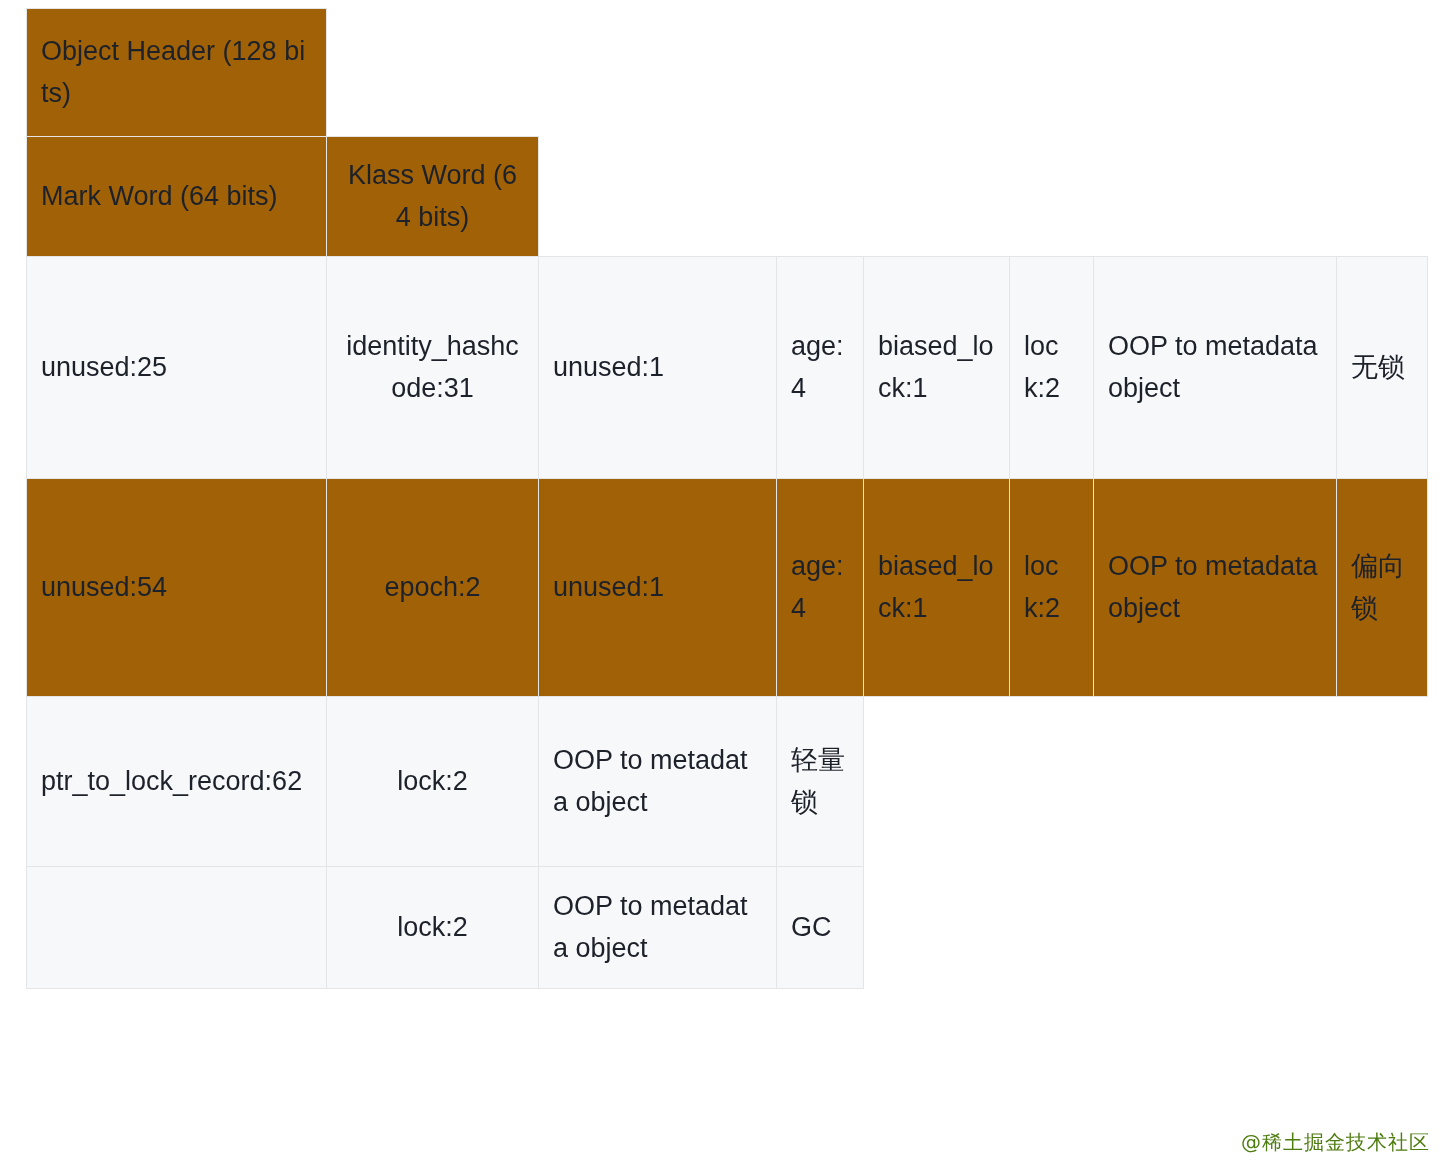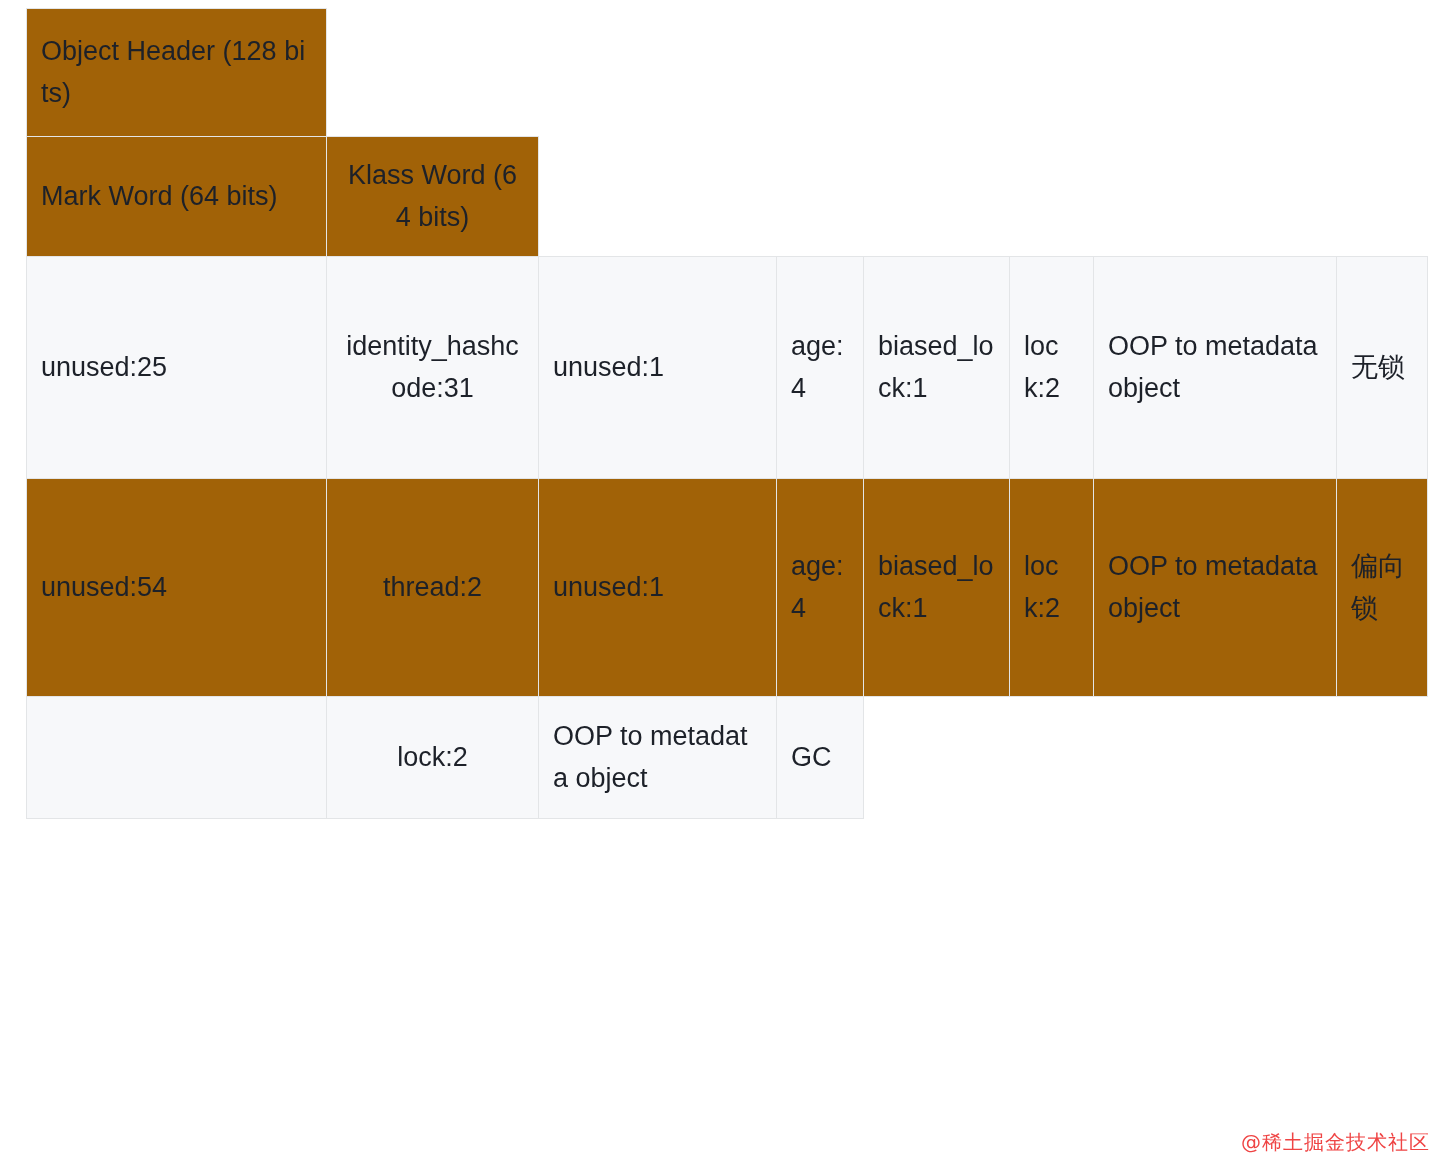--- a/index.html
+++ b/index.html
@@ -85,21 +85,21 @@
     text-align: left;
     word-break: break-all;
     letter-spacing: 0;
   }
 
   #watermark {
     position: absolute;
     right: 18px;
     bottom: 20px;
     font-size: 20px;
-    color: #ef4444;
+    color: #4d7c0f;
     font-family: "DejaVu Sans", sans-serif;
     letter-spacing: 1px;
     user-select: none;
   }
 </style>
 </head>
 <body>
 
 <div id="table-wrap">
   <table class="obj-header">
@@ -133,29 +133,39 @@
       <td class="c-mid">unused:1</td>
       <td class="c-age stack">age:4</td>
       <td class="c-biased stack">biased_lock:1</td>
       <td class="c-lock stack">lock:2</td>
       <td class="c-oop">OOP to metadata object</td>
       <td class="c-state cjk-col">无锁</td>
     </tr>
 
     <tr class="plain tall-4">
       <td class="c-mark">unused:54</td>
-      <td class="c-klass stack">thread:2</td>
+      <td class="c-klass stack">epoch:2</td>
       <td class="c-mid">unused:1</td>
       <td class="c-age stack">age:4</td>
       <td class="c-biased stack">biased_lock:1</td>
       <td class="c-lock stack">lock:2</td>
       <td class="c-oop">OOP to metadata object</td>
       <td class="c-state cjk-col">偏向锁</td>
     </tr>
 
+    <tr class="tinted tall-5">
+      <td class="c-mark stack">ptr_to_lock_record:62</td>
+      <td class="c-klass">lock:2</td>
+      <td class="c-mid">OOP to metadata object</td>
+      <td class="c-age cjk-col">轻量锁</td>
+      <td class="blank c-biased"></td>
+      <td class="blank c-lock"></td>
+      <td class="blank c-oop"></td>
+      <td class="blank c-state"></td>
+    </tr>
 
 
     <tr class="tinted tall-7">
       <td class="c-mark"></td>
       <td class="c-klass">lock:2</td>
       <td class="c-mid">OOP to metadata object</td>
       <td class="c-age cjk-col">GC</td>
       <td class="blank c-biased"></td>
       <td class="blank c-lock"></td>
       <td class="blank c-oop"></td>

